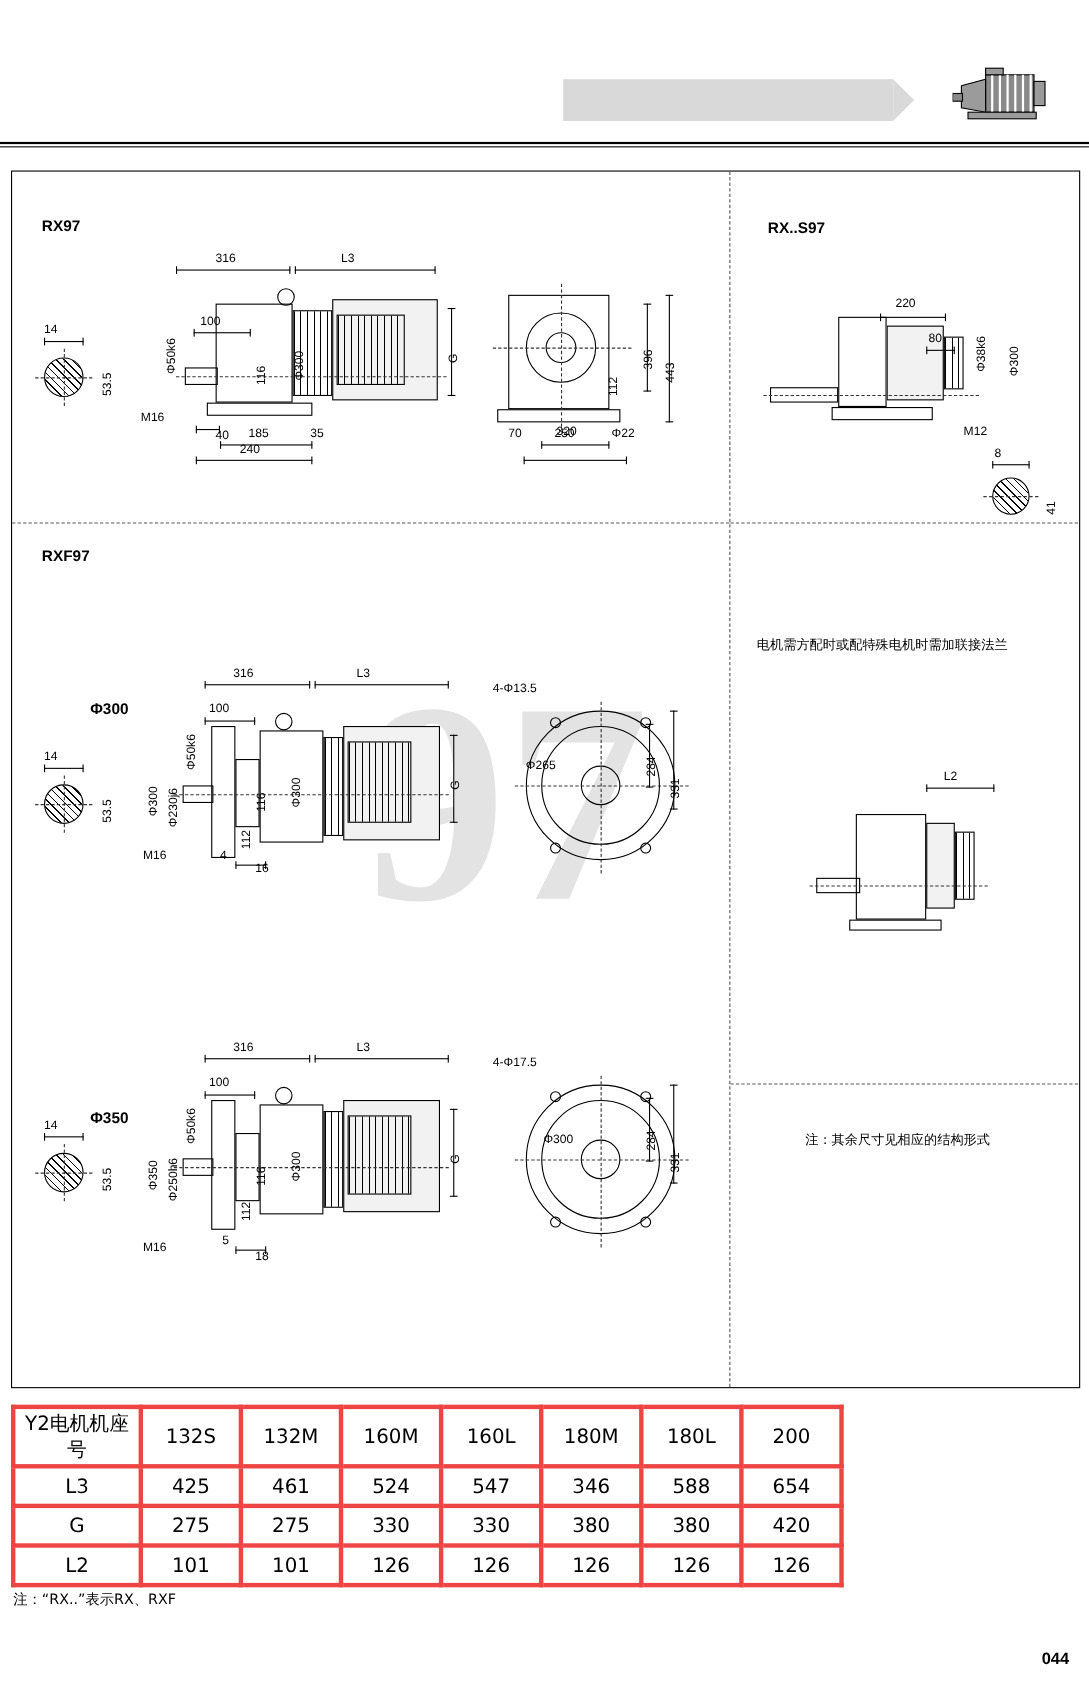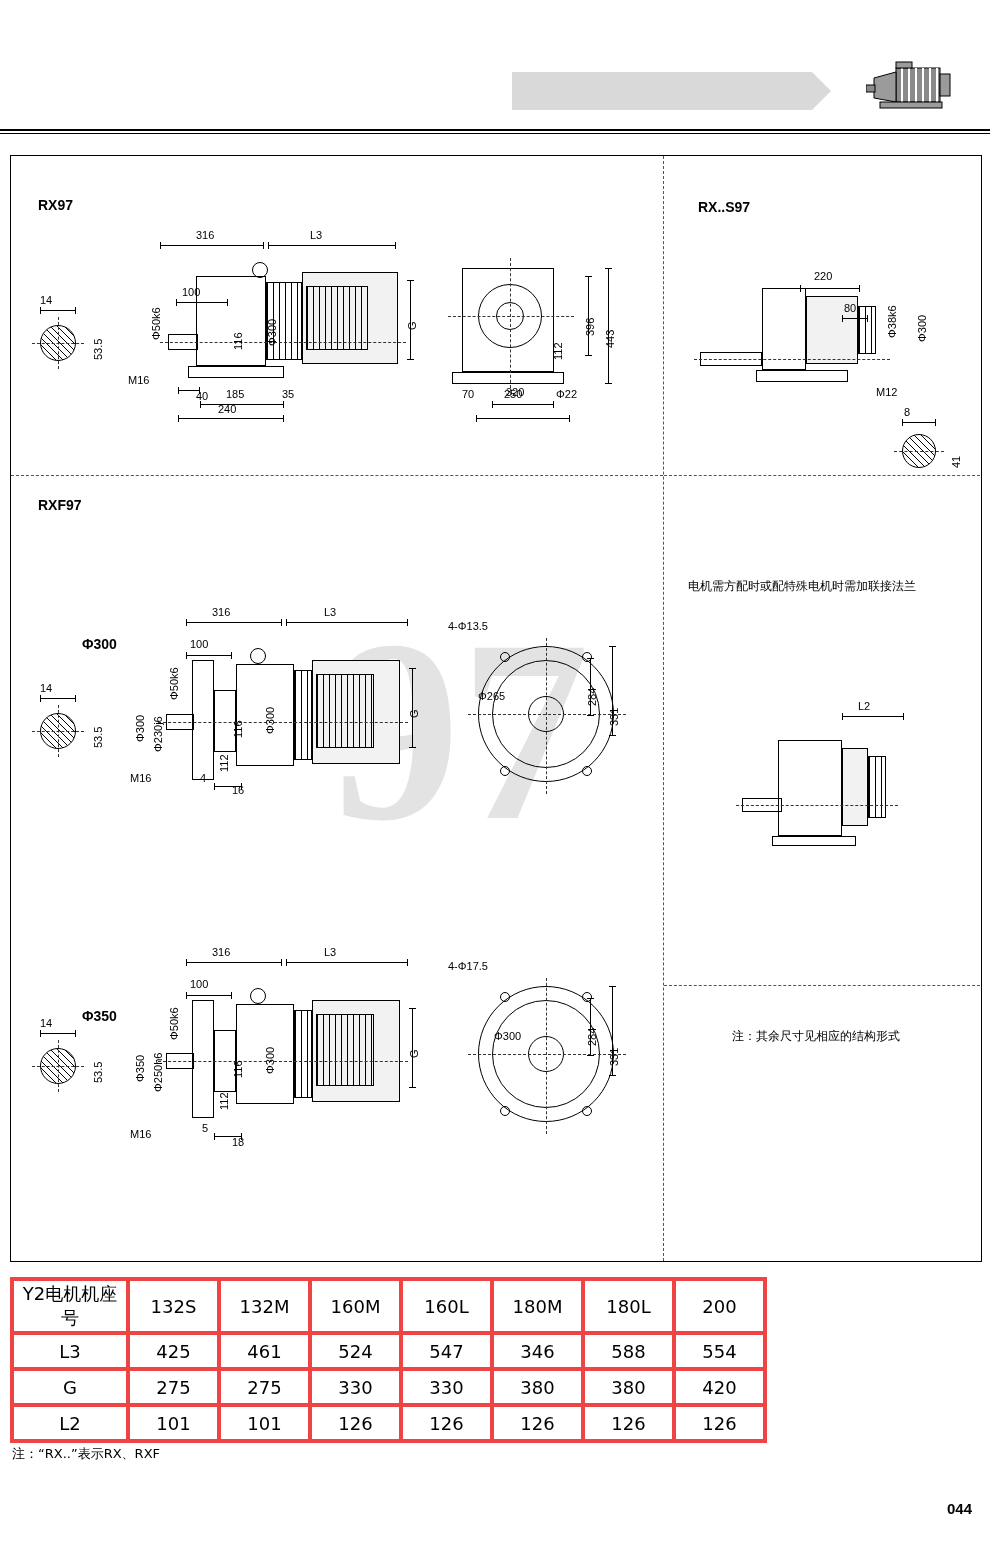--- a/index.html
+++ b/index.html
@@ -310,21 +310,21 @@
       <td class="c">200</td>
     </tr>
     <tr>
       <td class="hd">L3</td>
       <td class="c">425</td>
       <td class="c">461</td>
       <td class="c">524</td>
       <td class="c">547</td>
       <td class="c">346</td>
       <td class="c">588</td>
-      <td class="c">554</td>
+      <td class="c">654</td>
     </tr>
     <tr>
       <td class="hd">G</td>
       <td class="c">275</td>
       <td class="c">275</td>
       <td class="c">330</td>
       <td class="c">330</td>
       <td class="c">380</td>
       <td class="c">380</td>
       <td class="c">420</td>

